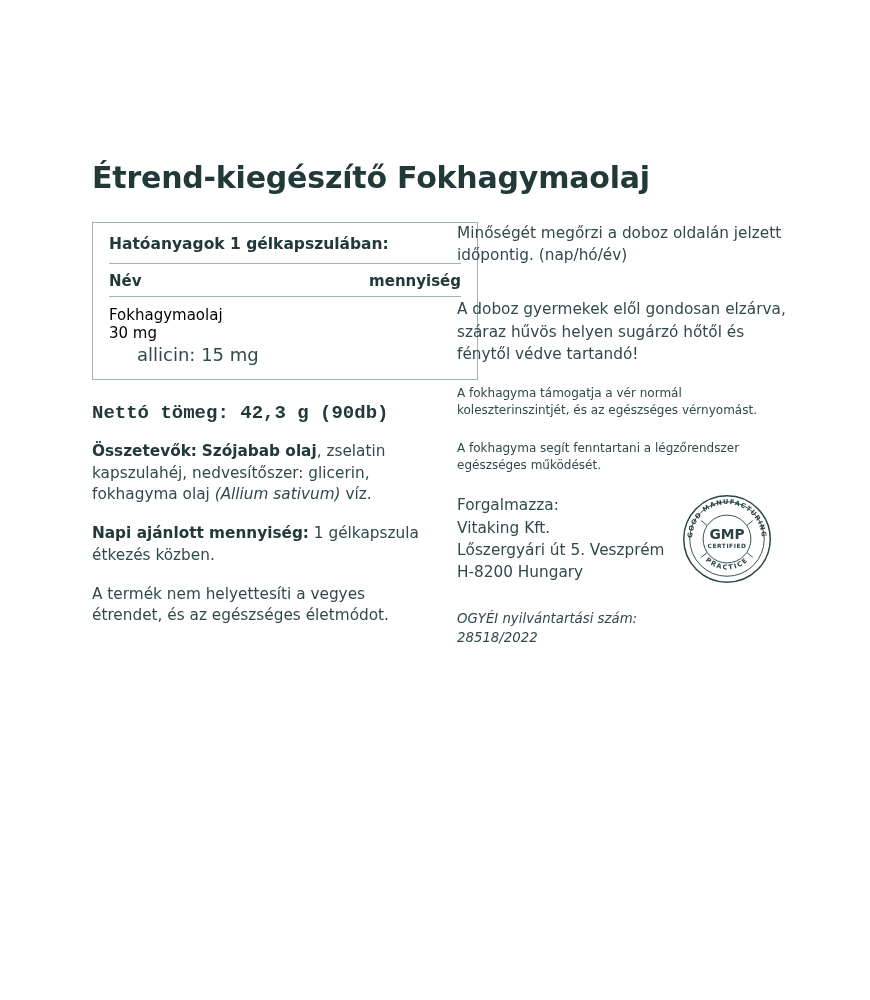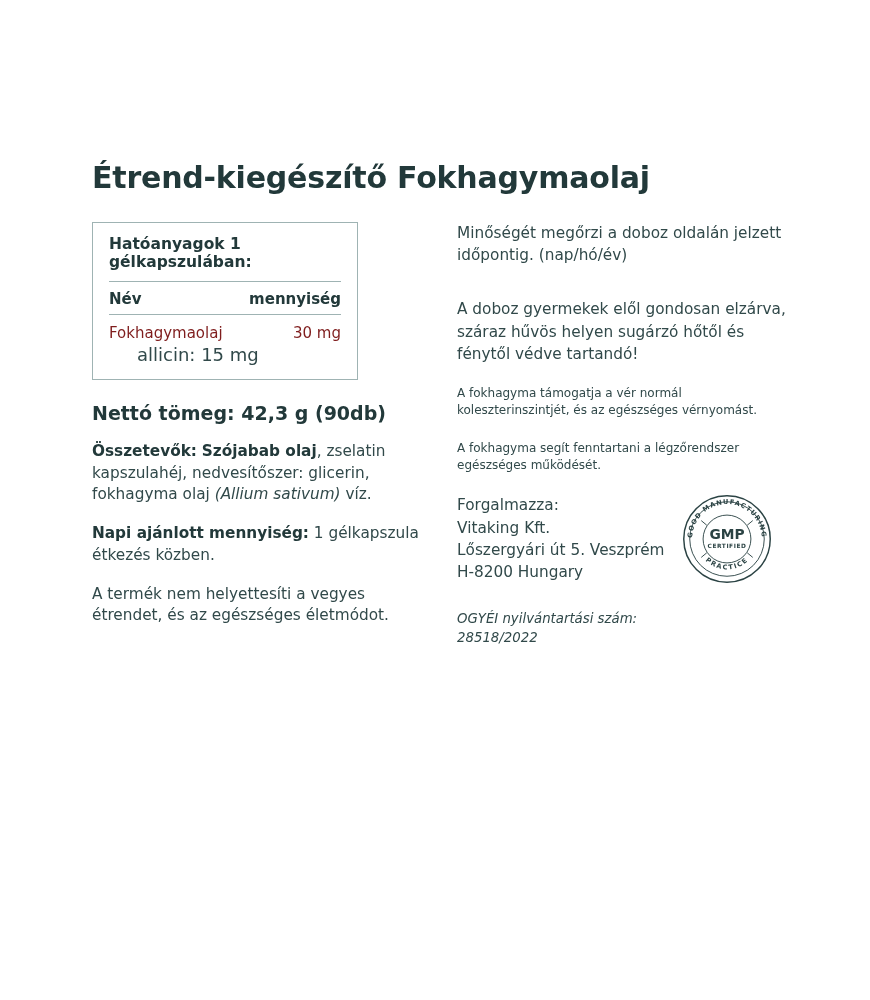--- a/index.html
+++ b/index.html
@@ -40,21 +40,21 @@
     position: absolute;
     left: 457px;
     top: 222px;
     width: 330px;
   }
   
   .facts-box {
     border: 1px solid #9fb3b3;
     padding: 12px 16px 14px 16px;
     box-sizing: border-box;
-    width: 266px;
+    width: 386px;
   }
   .facts-heading {
     font-size: 15.5px;
     font-weight: bold;
     color: #22393a;
     padding-bottom: 10px;
   }
   .facts-rule {
     border-top: 1px solid #9fb3b3;
   }
@@ -66,33 +66,35 @@
     padding: 7px 0 7px 0;
   }
   .facts-row.head {
     font-weight: bold;
     color: #22393a;
     padding: 8px 0 6px 0;
   }
   .facts-row.item {
     padding: 9px 0 0 0;
     font-weight: normal;
-    color: #7f1d1d;
+    color: #000000;
+    flex-direction: column;
   }
   .facts-sub {
     font-size: 18px;
     color: #31494a;
     padding: 2px 0 0 28px;
   }
   
   .net-weight {
     font-size: 19px;
     font-weight: bold;
     color: #22393a;
     margin-top: 22px;
+    font-family: Liberation Mono, monospace;
   }
   .para {
     font-size: 15.3px;
     line-height: 1.42;
     color: #31494a;
     margin-top: 17px;
   }
   .para b {
     color: #22393a;
     font-weight: bold;

